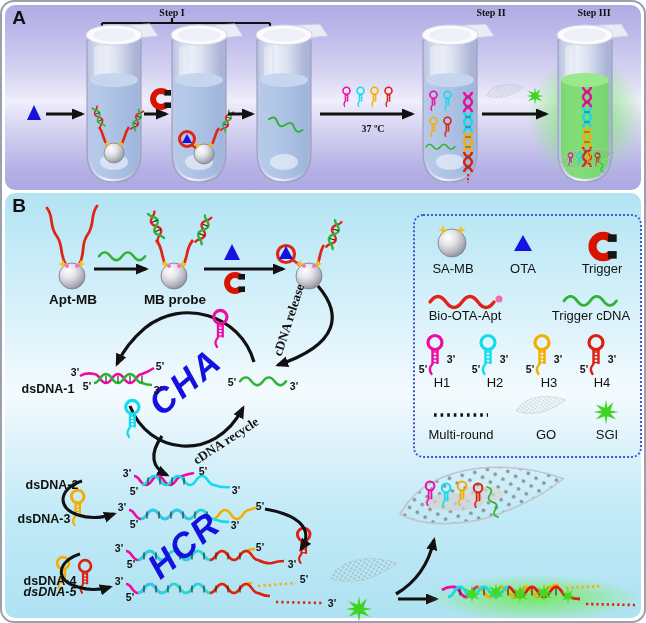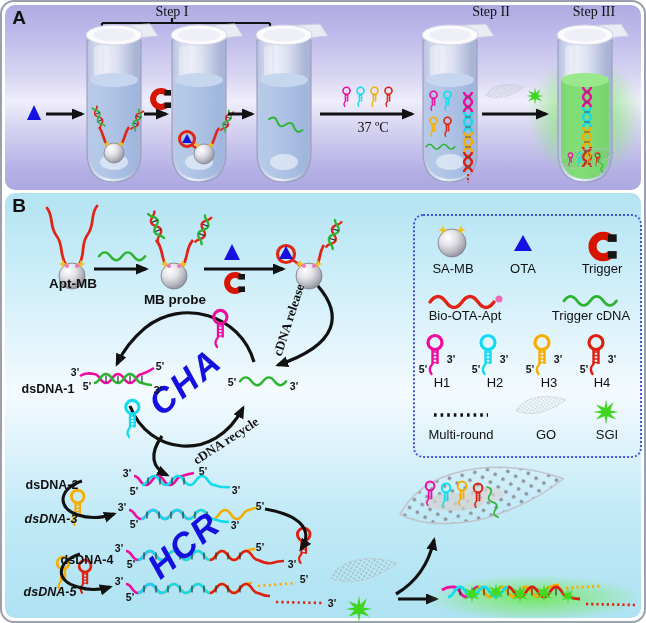--- a/index.html
+++ b/index.html
@@ -8,21 +8,21 @@
   .panel{position:absolute;left:3px;right:3px;border-radius:10px;}
   .panel-a{top:3px;height:185px;
     background:linear-gradient(180deg,#b0ace3 0%,#bcb8ea 14%,#d8d5f2 38%,#efeefb 52%,#d4d1f0 68%,#b6b2e6 88%,#aca8e1 100%);}
   .panel-b{top:191px;bottom:3px;
     background:linear-gradient(180deg,#b3e3f2 0%,#c8ecf8 16%,#e4f5fc 36%,#f4fbfe 47%,#e0f3fb 58%,#c2eaf7 75%,#aee2f2 100%);}
   .legend-box{position:absolute;left:411px;top:212px;width:229px;height:244px;border:2px dotted #4156d8;
     border-radius:10px;box-sizing:border-box;z-index:1;}
   svg.art{position:absolute;left:0;top:0;z-index:2;pointer-events:none;}
   .lbl{position:absolute;transform:translate(-50%,-50%);white-space:nowrap;color:#111;z-index:3;}
   .panelletter{font-size:19px;font-weight:800;}
-  .step{font-size:14px;font-weight:normal;font-family:"Liberation Serif",serif;}
+  .step{font-size:10px;font-weight:bold;font-family:"Liberation Serif",serif;}
   .name{font-size:13.5px;font-weight:bold;}
   .dsl{font-size:12.5px;font-weight:bold;}
   .pr{font-size:10.5px;font-weight:bold;}
   .leg{font-size:13px;font-weight:400;}
   .big{font-size:35px;font-style:italic;font-weight:bold;color:#1410dd;letter-spacing:2px;
        font-family:"Liberation Sans",sans-serif;}
   .curvetext{font-size:13px;font-weight:bold;font-family:"Liberation Serif",serif;}
 </style>
 </head>
 <body>
@@ -352,21 +352,21 @@
     </g>
   </svg>
 
   <div class="lbl panelletter" style="left:17px;top:16px;">A</div>
   <div class="lbl step" style="left:170px;top:10px;">Step I</div>
   <div class="lbl step" style="left:489px;top:10px;">Step II</div>
   <div class="lbl step" style="left:592px;top:10px;">Step III</div>
   <div class="lbl step" style="left:371px;top:126px;">37 ºC</div>
 
   <div class="lbl panelletter" style="left:17px;top:204px;">B</div>
-  <div class="lbl name" style="left:71px;top:281px;">Apt-MB</div>
+  <div class="lbl name" style="left:71px;top:297px;">Apt-MB</div>
   <div class="lbl name" style="left:173px;top:297px;text-align:right;">MB probe</div>
   <div class="lbl curvetext" style="left:287px;top:318px;transform:translate(-50%,-50%) rotate(-72deg);">cDNA release</div>
   <div class="lbl big" style="left:183px;top:380px;transform:translate(-50%,-50%) rotate(-40deg);">CHA</div>
   <div class="lbl curvetext" style="left:224px;top:439px;transform:translate(-50%,-50%) rotate(-33deg);">cDNA recycle</div>
   <div class="lbl big" style="left:182px;top:543px;transform:translate(-50%,-50%) rotate(-40deg);">HCR</div>
 
   <div class="lbl pr" style="left:230px;top:380px;">5'</div>
   <div class="lbl pr" style="left:292px;top:384px;">3'</div>
 
   <div class="lbl dsl" style="left:46px;top:387px;">dsDNA-1</div>
@@ -374,27 +374,27 @@
   <div class="lbl pr" style="left:158px;top:364px;">5'</div>
   <div class="lbl pr" style="left:85px;top:384px;">5'</div>
   <div class="lbl pr" style="left:156px;top:388px;">3'</div>
 
   <div class="lbl dsl" style="left:50px;top:483px;">dsDNA-2</div>
   <div class="lbl pr" style="left:125px;top:471px;">3'</div>
   <div class="lbl pr" style="left:201px;top:469px;">5'</div>
   <div class="lbl pr" style="left:132px;top:489px;">5'</div>
   <div class="lbl pr" style="left:234px;top:488px;">3'</div>
 
-  <div class="lbl dsl" style="left:49px;top:517px;font-style:italic;">dsDNA-3</div>
+  <div class="lbl dsl" style="left:42px;top:517px;">dsDNA-3</div>
   <div class="lbl pr" style="left:120px;top:505px;">3'</div>
   <div class="lbl pr" style="left:258px;top:504px;">5'</div>
   <div class="lbl pr" style="left:132px;top:522px;">5'</div>
   <div class="lbl pr" style="left:233px;top:523px;">3'</div>
 
-  <div class="lbl dsl" style="left:48px;top:558px;margin-left:37px;">dsDNA-4</div>
+  <div class="lbl dsl" style="left:48px;top:579px;">dsDNA-4</div>
   <div class="lbl pr" style="left:117px;top:546px;">3'</div>
   <div class="lbl pr" style="left:258px;top:545px;">5'</div>
   <div class="lbl pr" style="left:129px;top:562px;">5'</div>
   <div class="lbl pr" style="left:290px;top:562px;">3'</div>
 
   <div class="lbl dsl" style="left:48px;top:590px;font-style:italic;">dsDNA-5</div>
   <div class="lbl pr" style="left:117px;top:579px;">3'</div>
   <div class="lbl pr" style="left:302px;top:577px;">5'</div>
   <div class="lbl pr" style="left:128px;top:595px;">5'</div>
   <div class="lbl pr" style="left:330px;top:601px;">3'</div>

